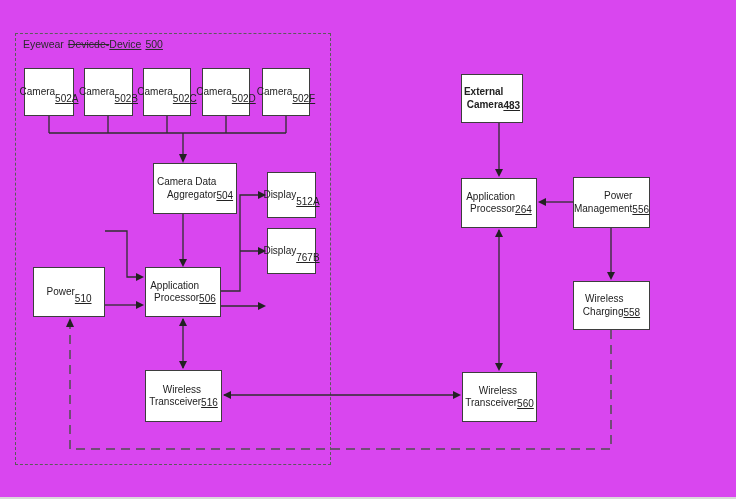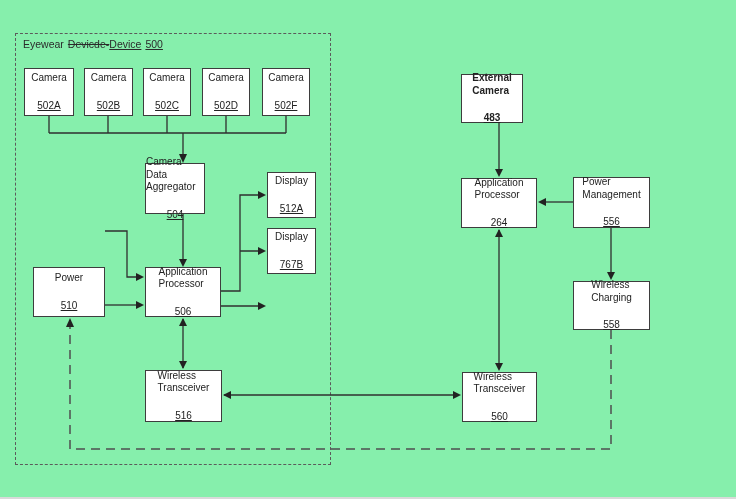--- a/index.html
+++ b/index.html
@@ -3,21 +3,21 @@
 <meta charset="utf-8">
 <style>
   html, body {
     margin: 0; padding: 0;
     background: #ffffff;
     font-family: "Liberation Sans", sans-serif;
   }
   .canvas {
     position: relative;
     width: 736px; height: 499px;
-    background: #86efac;
+    background: #d946ef;
     overflow: hidden;
   }
   .container {
     position: absolute;
     border: 1.5px dashed #5b5b5b;
     background: transparent;
   }
   .container-title {
     position: absolute;
     left: 7px; top: 4px;
@@ -27,24 +27,24 @@
   }
   .t-prefix { margin-right: 4px; }
   .t-struck { text-decoration: line-through; }
   .t-name   { text-decoration: underline; margin-right: 4px; }
   .t-num    { text-decoration: underline; }
   .box {
     position: absolute;
     border: 1.4px solid #3d3d3d;
     background: #ffffff;
     display: flex;
-    flex-direction: column;
+    flex-direction: row;
     align-items: center;
     justify-content: center;
-    text-align: left;
+    text-align: right;
     font-size: 10px;
     line-height: 12.5px;
     color: #222222;
     box-sizing: border-box;
     z-index: 2;
   }
   .box .lbl { white-space: pre-line; }
   .box .num { text-decoration: underline; margin-top: 15px; }
   .box .num.dotted { text-decoration: underline dotted; }
   svg.wires {
@@ -135,21 +135,21 @@
   </div>
   <div class="box" style="left:202px; top:68px; width:48px; height:48px;">
     <span class="lbl">Camera</span>
     <span class="num">502D</span>
   </div>
   <div class="box" style="left:262px; top:68px; width:48px; height:48px;">
     <span class="lbl">Camera</span>
     <span class="num">502F</span>
   </div>
 
-  <div class="box" style="left:145px; top:163px; width:60px; height:51px;">
+  <div class="box" style="left:153px; top:163px; width:84px; height:51px;">
     <span class="lbl">Camera Data
 Aggregator</span>
     <span class="num">504</span>
   </div>
 
 
   <div class="box" style="left:33px; top:267px; width:72px; height:50px;">
     <span class="lbl">Power</span>
     <span class="num">510</span>
   </div>

